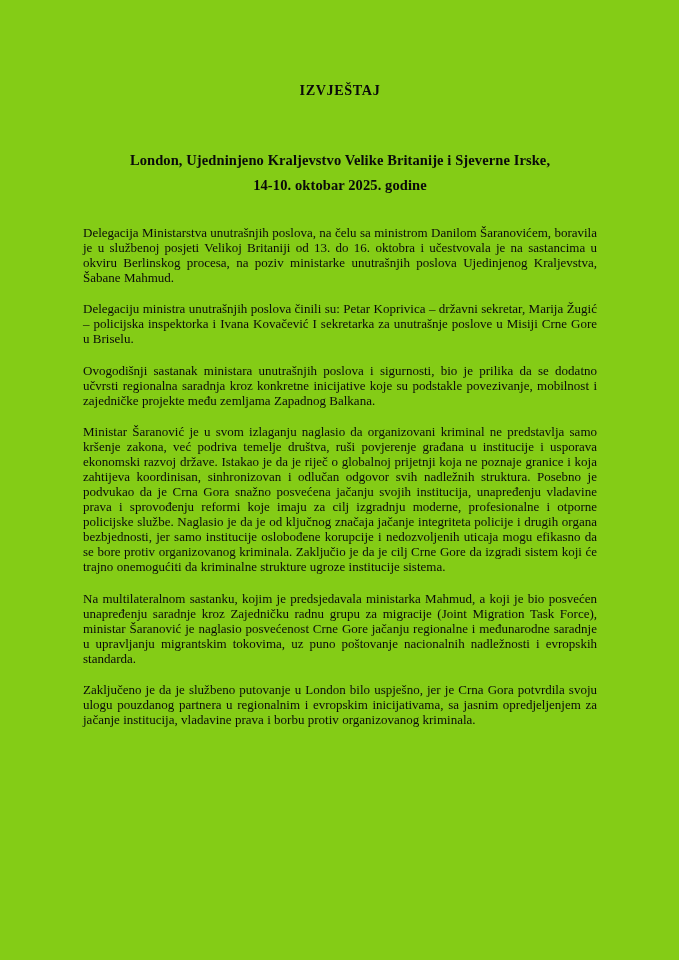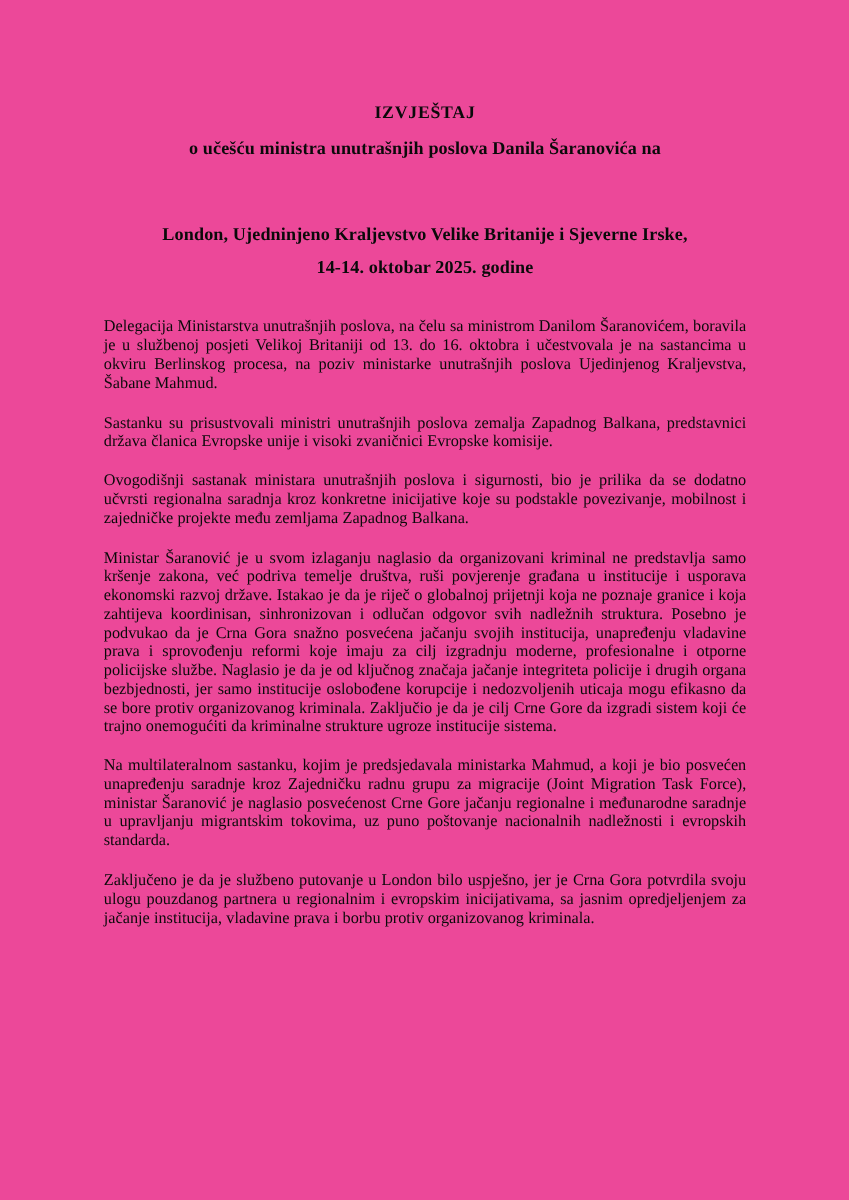--- a/index.html
+++ b/index.html
@@ -14,21 +14,21 @@
     overflow: hidden;
     font-family: "Liberation Serif", "DejaVu Serif", serif;
     color: #0a0a0a;
     -webkit-font-smoothing: antialiased;
   }
   .page {
     position: relative;
     width: 679px;
     height: 960px;
     box-sizing: border-box;
-    background: #ec4899;
+    background: #84cc16;
   }
   .content {
     position: absolute;
     left: 83px;
     top: 78px;
     width: 514px;
   }
   
   .title-block {
     text-align: center;
@@ -65,28 +65,27 @@
   .body-text p:last-child { margin-bottom: 12px; }
 </style>
 </head>
 <body>
 
 <div class="page">
   <div class="content">
 
     <div class="title-block">
       <p class="t-line main">IZVJEŠTAJ</p>
-      <p class="t-line l2">o učešću ministra unutrašnjih poslova Danila Šaranovića na</p>
       <p class="t-line l4">London, Ujedninjeno Kraljevstvo Velike Britanije i Sjeverne Irske,</p>
-      <p class="t-line l5">14-14. oktobar 2025. godine</p>
+      <p class="t-line l5">14-10. oktobar 2025. godine</p>
     </div>
 
     <div class="body-text">
       <p>Delegacija Ministarstva unutrašnjih poslova, na čelu sa ministrom Danilom Šaranovićem, boravila je u službenoj posjeti Velikoj Britaniji od 13. do 16. oktobra i učestvovala je na sastancima u okviru Berlinskog procesa, na poziv ministarke unutrašnjih poslova Ujedinjenog Kraljevstva, Šabane Mahmud.</p>
-      <p>Sastanku su prisustvovali ministri unutrašnjih poslova zemalja Zapadnog Balkana, predstavnici država članica Evropske unije i visoki zvaničnici Evropske komisije.</p>
+      <p>Delegaciju ministra unutrašnjih poslova činili su: Petar Koprivica – državni sekretar, Marija Žugić – policijska inspektorka i Ivana Kovačević I sekretarka za unutrašnje poslove u Misiji Crne Gore u Briselu.</p>
       <p>Ovogodišnji sastanak ministara unutrašnjih poslova i sigurnosti, bio je prilika da se dodatno učvrsti regionalna saradnja kroz konkretne inicijative koje su podstakle povezivanje, mobilnost i zajedničke projekte među zemljama Zapadnog Balkana.</p>
       <p>Ministar Šaranović je u svom izlaganju naglasio da organizovani kriminal ne predstavlja samo kršenje zakona, već podriva temelje društva, ruši povjerenje građana u institucije i usporava ekonomski razvoj države. Istakao je da je riječ o globalnoj prijetnji koja ne poznaje granice i koja zahtijeva koordinisan, sinhronizovan i odlučan odgovor svih nadležnih struktura. Posebno je podvukao da je Crna Gora snažno posvećena jačanju svojih institucija, unapređenju vladavine prava i sprovođenju reformi koje imaju za cilj izgradnju moderne, profesionalne i otporne policijske službe. Naglasio je da je od ključnog značaja jačanje integriteta policije i drugih organa bezbjednosti, jer samo institucije oslobođene korupcije i nedozvoljenih uticaja mogu efikasno da se bore protiv organizovanog kriminala. Zaključio je da je cilj Crne Gore da izgradi sistem koji će trajno onemogućiti da kriminalne strukture ugroze institucije sistema.</p>
       <p>Na multilateralnom sastanku, kojim je predsjedavala ministarka Mahmud, a koji je bio posvećen unapređenju saradnje kroz Zajedničku radnu grupu za migracije (Joint Migration Task Force), ministar Šaranović je naglasio posvećenost Crne Gore jačanju regionalne i međunarodne saradnje u upravljanju migrantskim tokovima, uz puno poštovanje nacionalnih nadležnosti i evropskih standarda.</p>
       <p>Zaključeno je da je službeno putovanje u London bilo uspješno, jer je Crna Gora potvrdila svoju ulogu pouzdanog partnera u regionalnim i evropskim inicijativama, sa jasnim opredjeljenjem za jačanje institucija, vladavine prava i borbu protiv organizovanog kriminala.</p>
     </div>
 
   </div>
 </div>
 
 </body></html>

